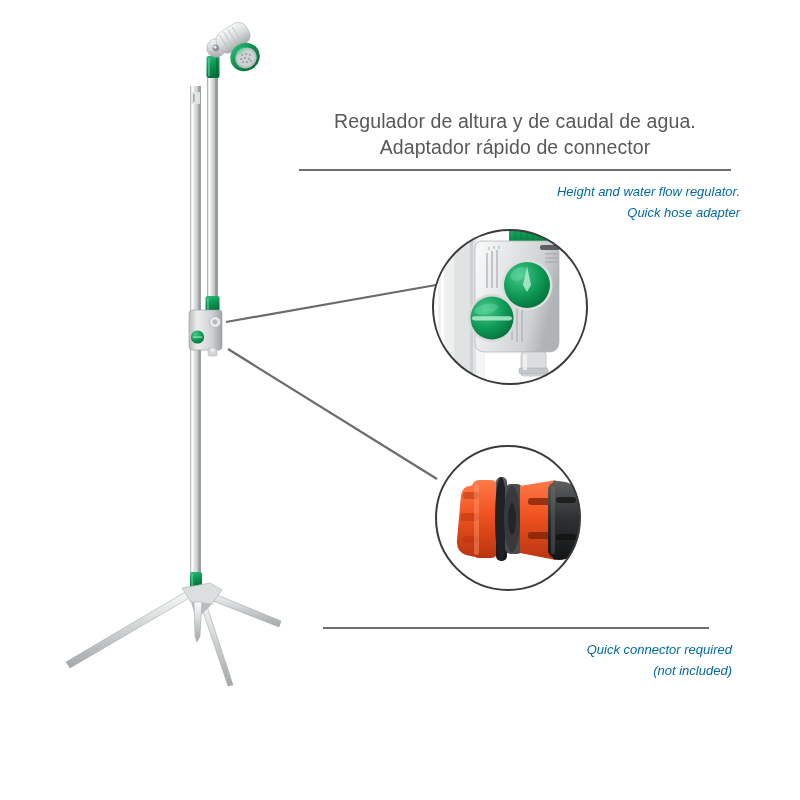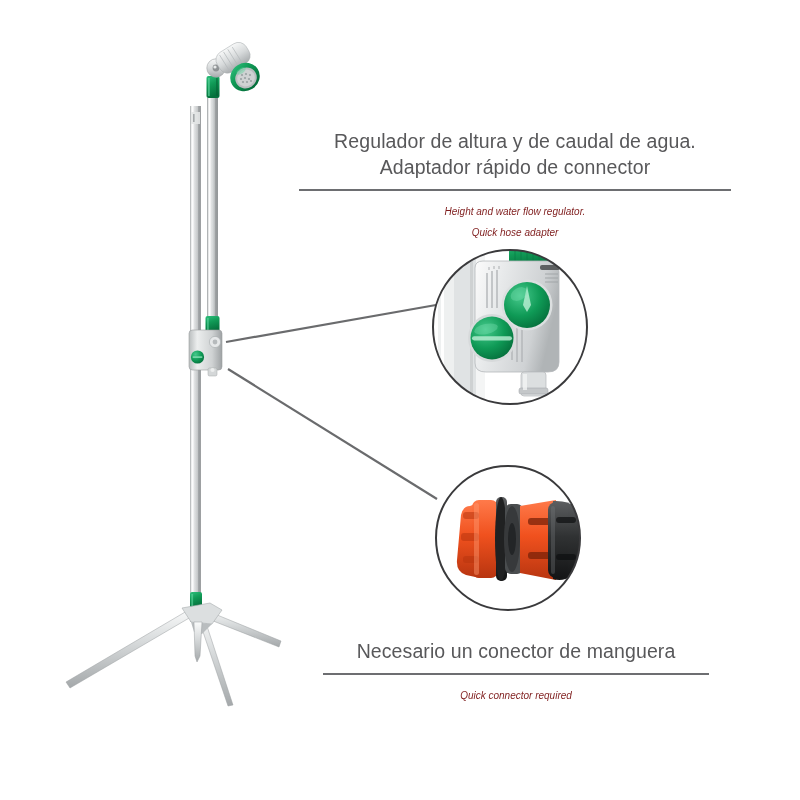--- a/index.html
+++ b/index.html
@@ -8,47 +8,47 @@
     margin: 0; padding: 0;
     width: 800px; height: 800px;
     background: #ffffff;
     font-family: "Liberation Sans", sans-serif;
     overflow: hidden;
   }
   #stage {
     position: relative;
     width: 800px; height: 587px;
     background: #ffffff;
-    margin-top: 20px;
   }
 
   
   .text-block { position: absolute; text-align: center; }
 
   .title-es {
     color: #58585a;
     font-size: 19.5px;
     line-height: 26px;
     letter-spacing: 0.1px;
     font-weight: 400;
     white-space: nowrap;
   }
   .divider {
     height: 2px;
     background: #6d6e71;
     margin: 9px auto 0 auto;
   }
   .title-en {
-    color: #7f1d1d;
-    font-size: 10px;
+    color: #0369a1;
+    font-size: 13px;
     line-height: 21px;
     font-style: italic;
     font-weight: 400;
     margin-top: 10px;
     white-space: nowrap;
+    text-align: right;
   }
 
   #top-text  { left: 290px; top: 108px;  width: 450px; }
   #top-text .divider { width: 432px; }
 
   #bottom-text { left: 300px; top: 618px; width: 432px; }
   #bottom-text .divider { width: 386px; }
 
   
   #illustration { position: absolute; left: 0; top: 0; }
@@ -349,18 +349,18 @@
 
   <div class="text-block" id="top-text">
     <div class="title-es">Regulador de altura y de caudal de agua.</div>
     <div class="title-es">Adaptador rápido de connector</div>
     <div class="divider"></div>
     <div class="title-en">Height and water flow regulator.</div>
     <div class="title-en" style="margin-top:0">Quick hose adapter</div>
   </div>
 
   <div class="text-block" id="bottom-text">
-    <div class="title-es">Necesario un conector de manguera</div>
     <div class="divider"></div>
     <div class="title-en">Quick connector required</div>
+    <div class="title-en" style="margin-top:0">(not included)</div>
   </div>
 
 </div>
 
 </body></html>

